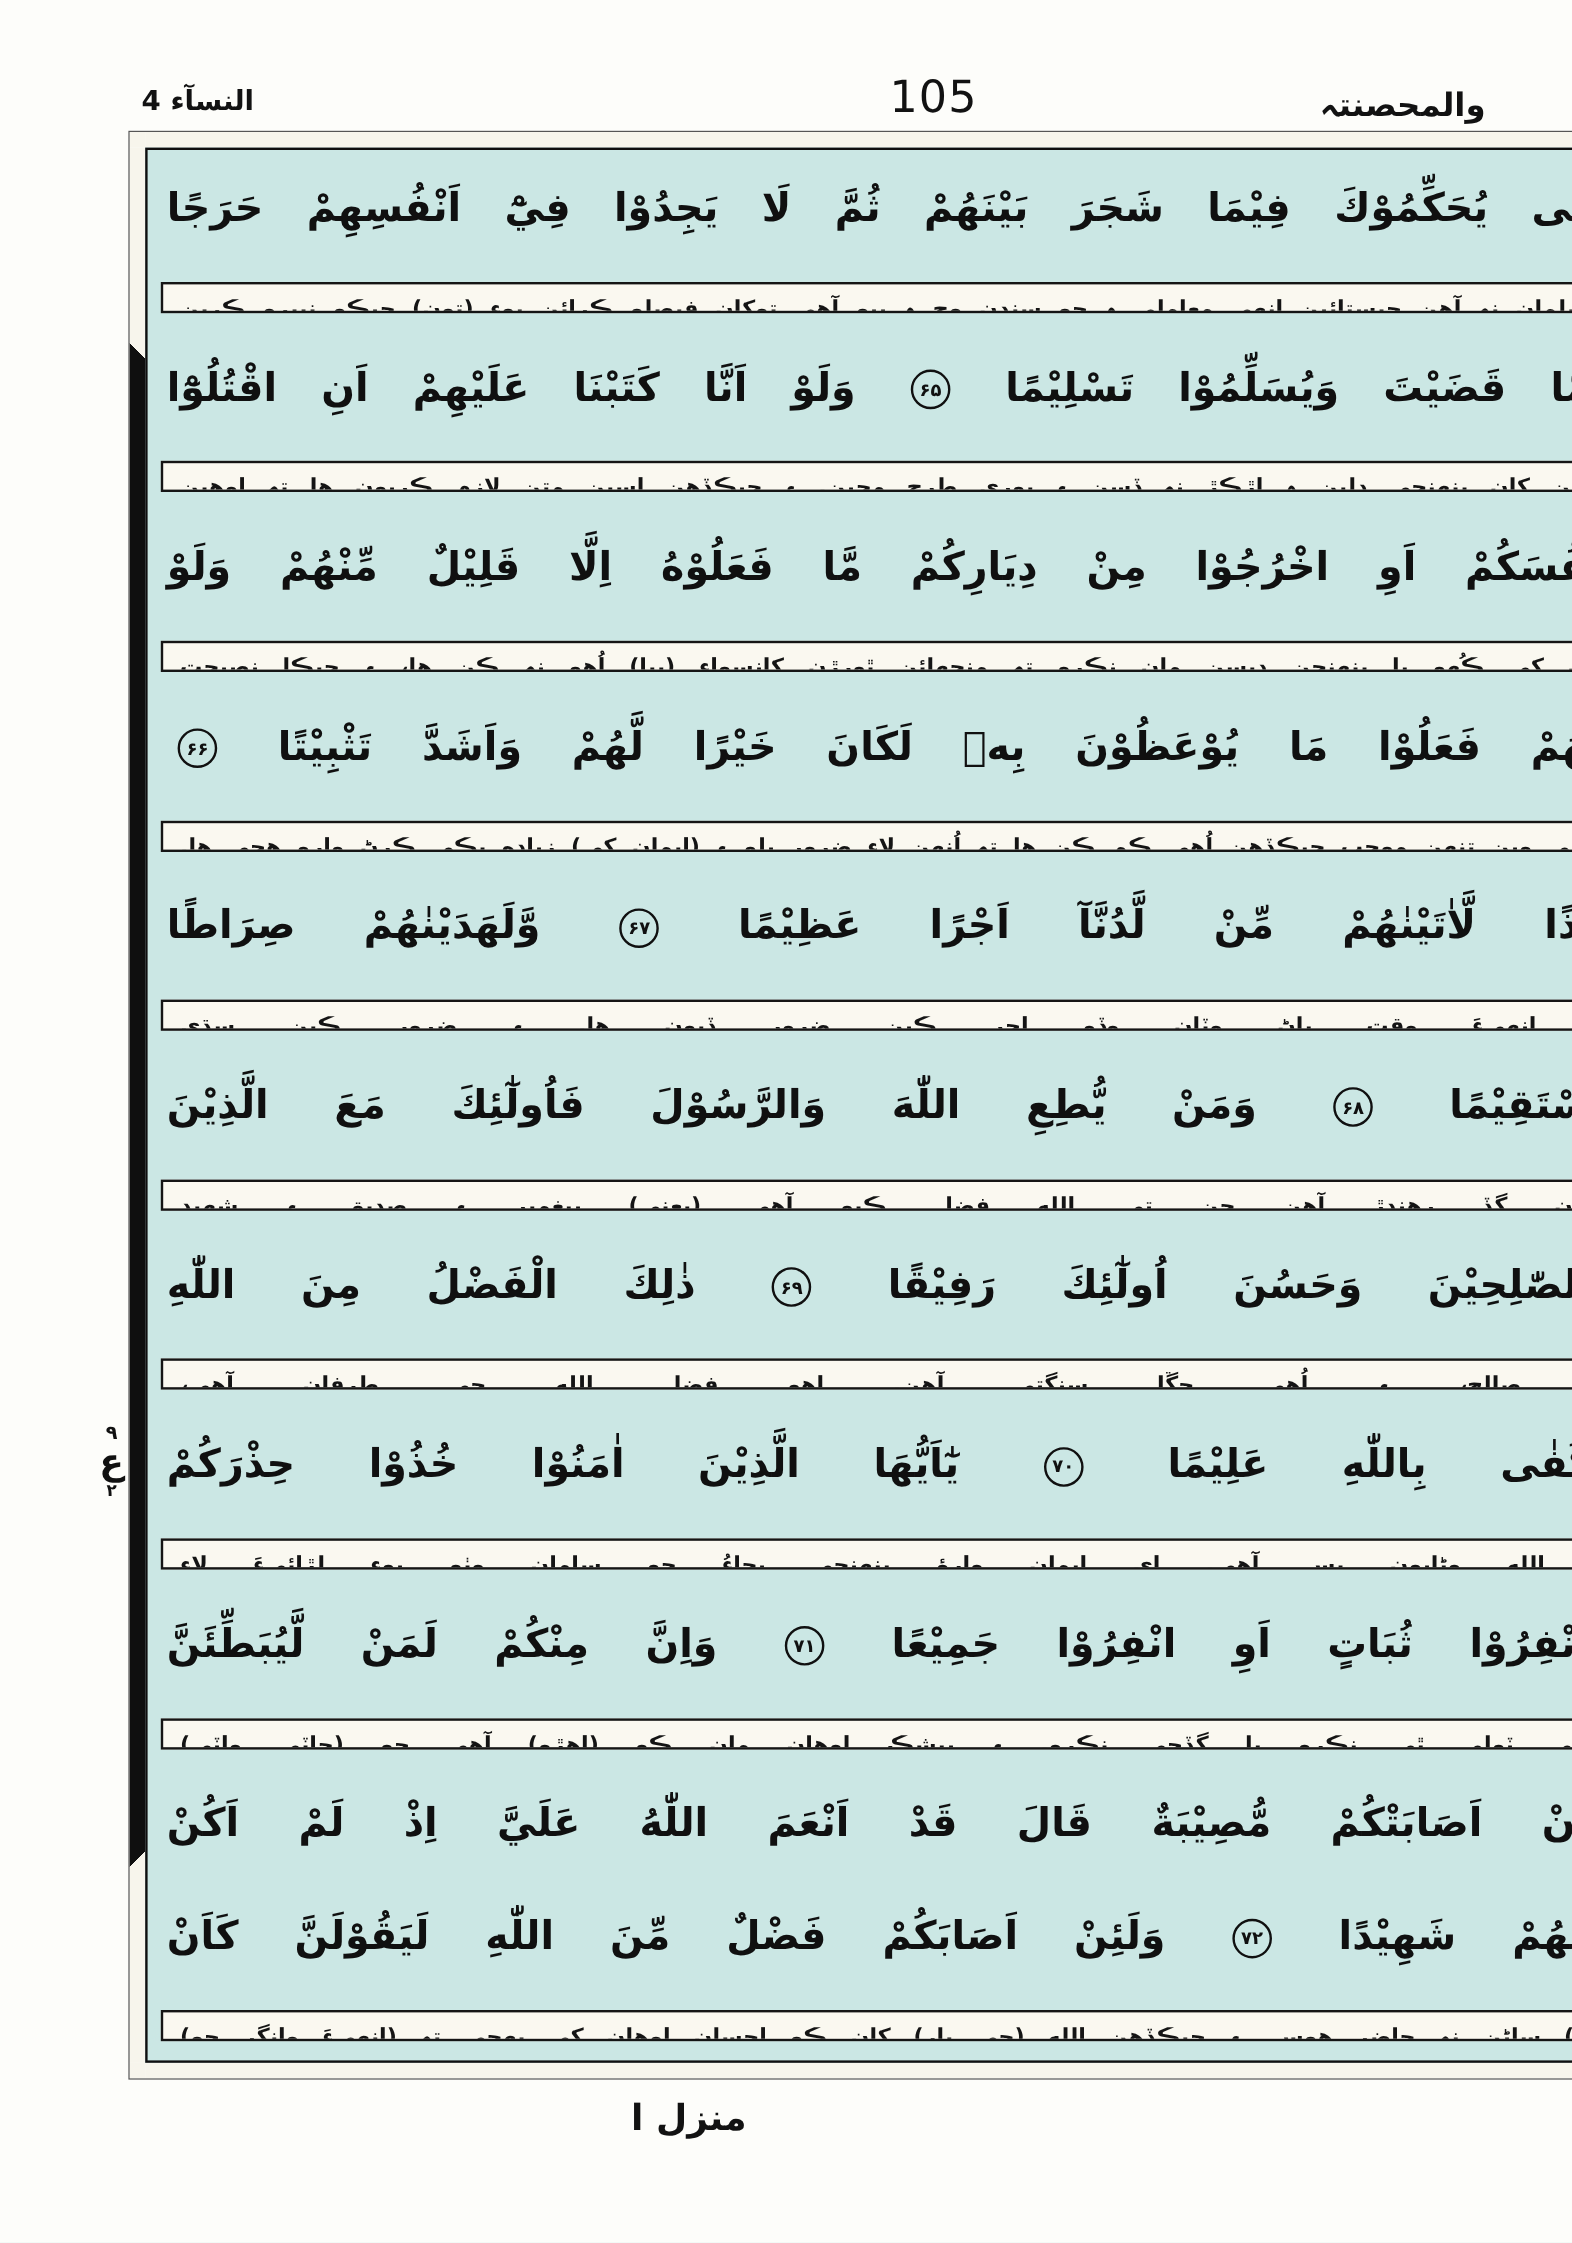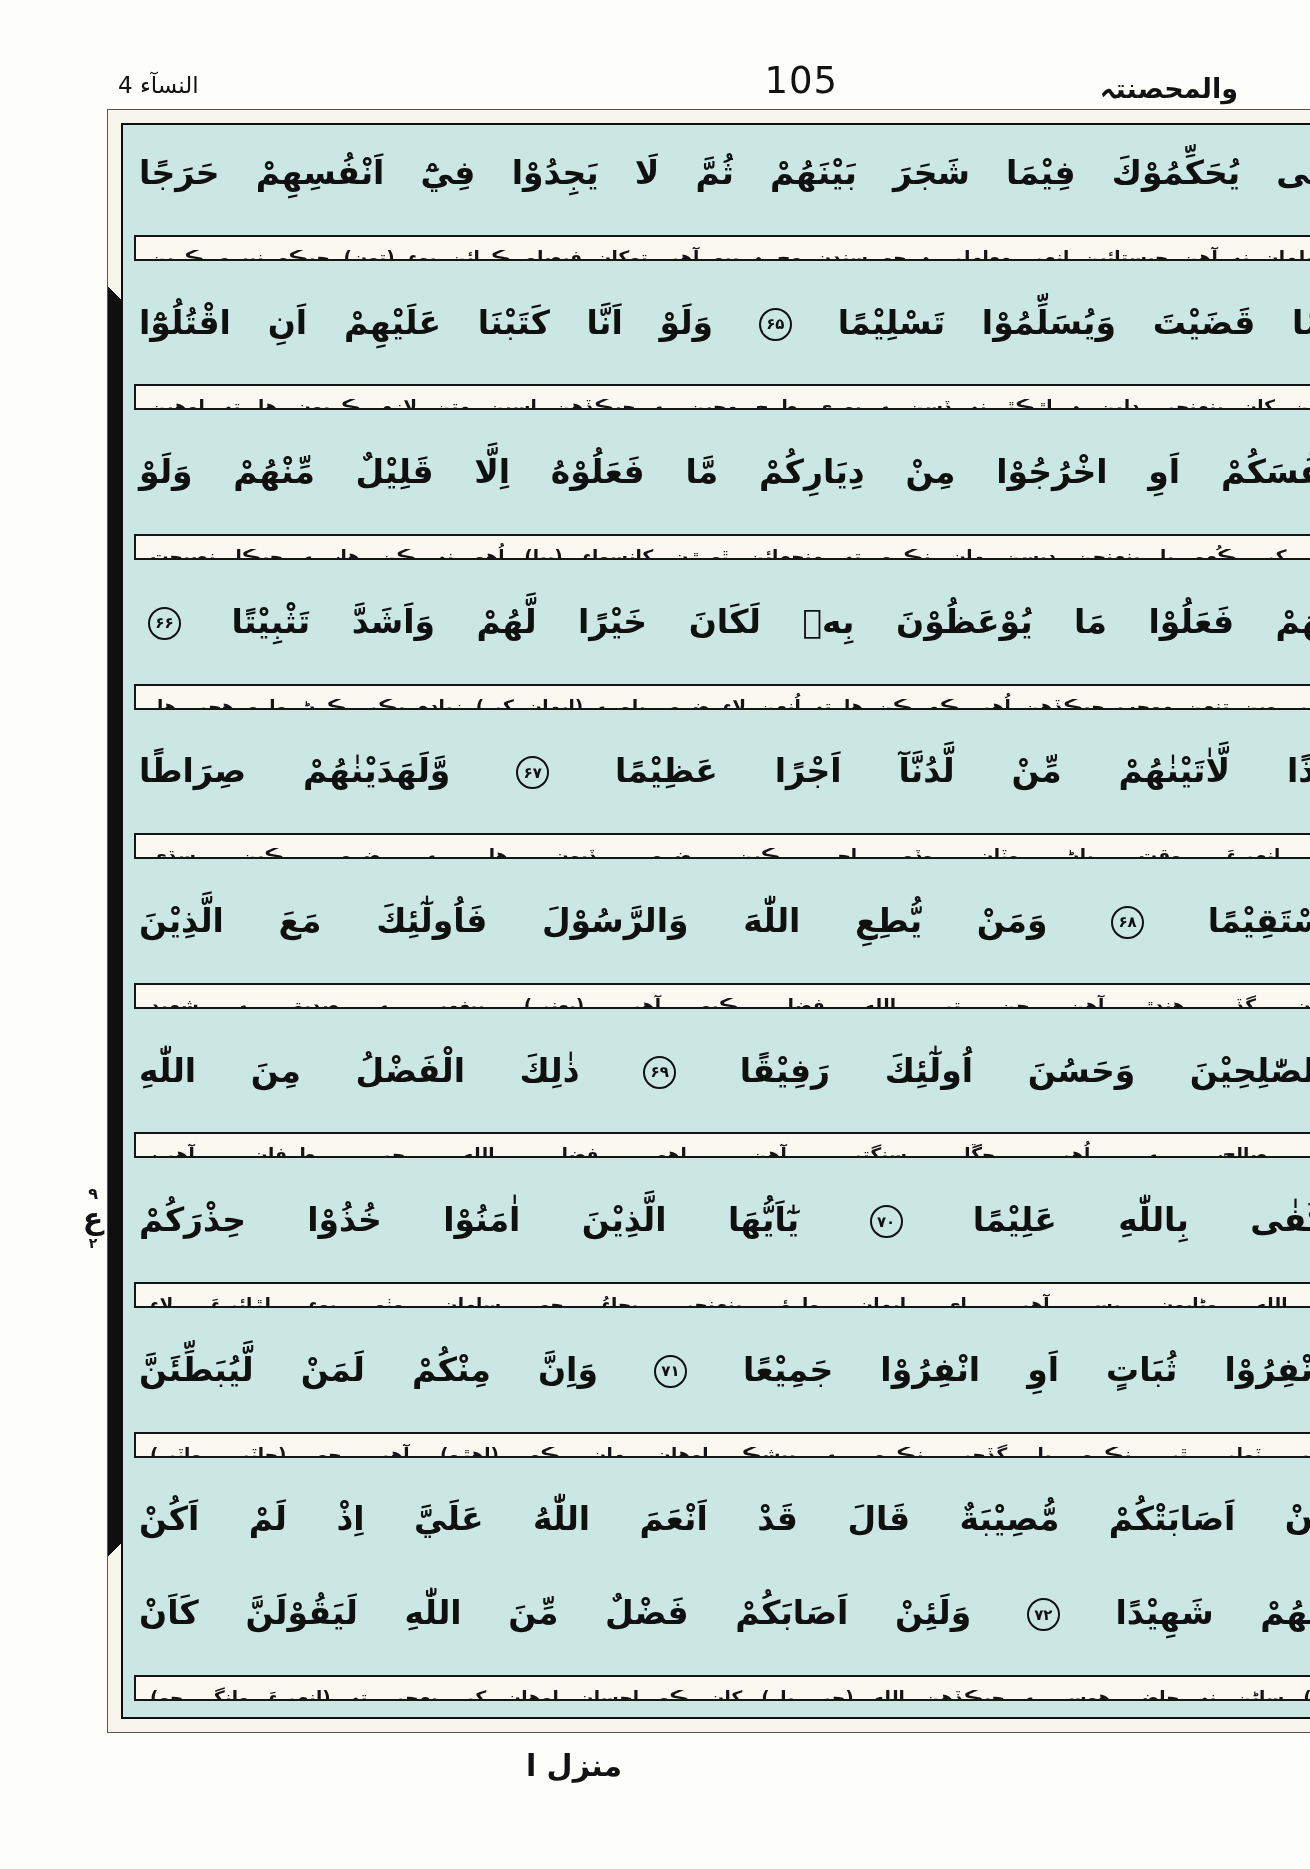--- a/index.html
+++ b/index.html
@@ -5,22 +5,22 @@
   html,body{margin:0;padding:0;}
   body{
     width:1310px;height:1869px;position:relative;
     background:#fdfdfa;color:#121212;
     font-family:"DejaVu Sans",sans-serif;
     direction:ltr; 
     overflow:hidden;
   }
   
   .header{position:absolute;top:52px;left:108px;width:1130px;height:52px;}
-  .h-left{position:absolute;left:10px;bottom:6px;font-size:23px;font-weight:normal;direction:rtl;}
-  .h-center{position:absolute;left:610px;bottom:2px;width:120px;text-align:right;
+  .h-left{position:absolute;left:10px;bottom:6px;font-size:23px;font-weight:bold;direction:rtl;}
+  .h-center{position:absolute;left:610px;bottom:2px;width:120px;text-align:center;
             font-size:37px;font-weight:500;letter-spacing:1px;}
   .h-right{position:absolute;right:0;bottom:0px;font-size:27px;font-weight:bold;direction:rtl;}
   
   .sheet{position:absolute;top:110px;left:108px;width:1270px;height:1622px;box-sizing:border-box;
          outline:1px solid #555;}
   .chain{width:100%;height:100%;box-sizing:border-box;
          border:13px solid #111;
          border-image:repeating-conic-gradient(from 45deg,#0f0f0f 0% 25%,#f7f5ec 0% 50%) 13;
          background:#cbe7e4;}
   .panel{width:100%;height:100%;box-sizing:border-box;border:2.5px solid #0f0f0f;

